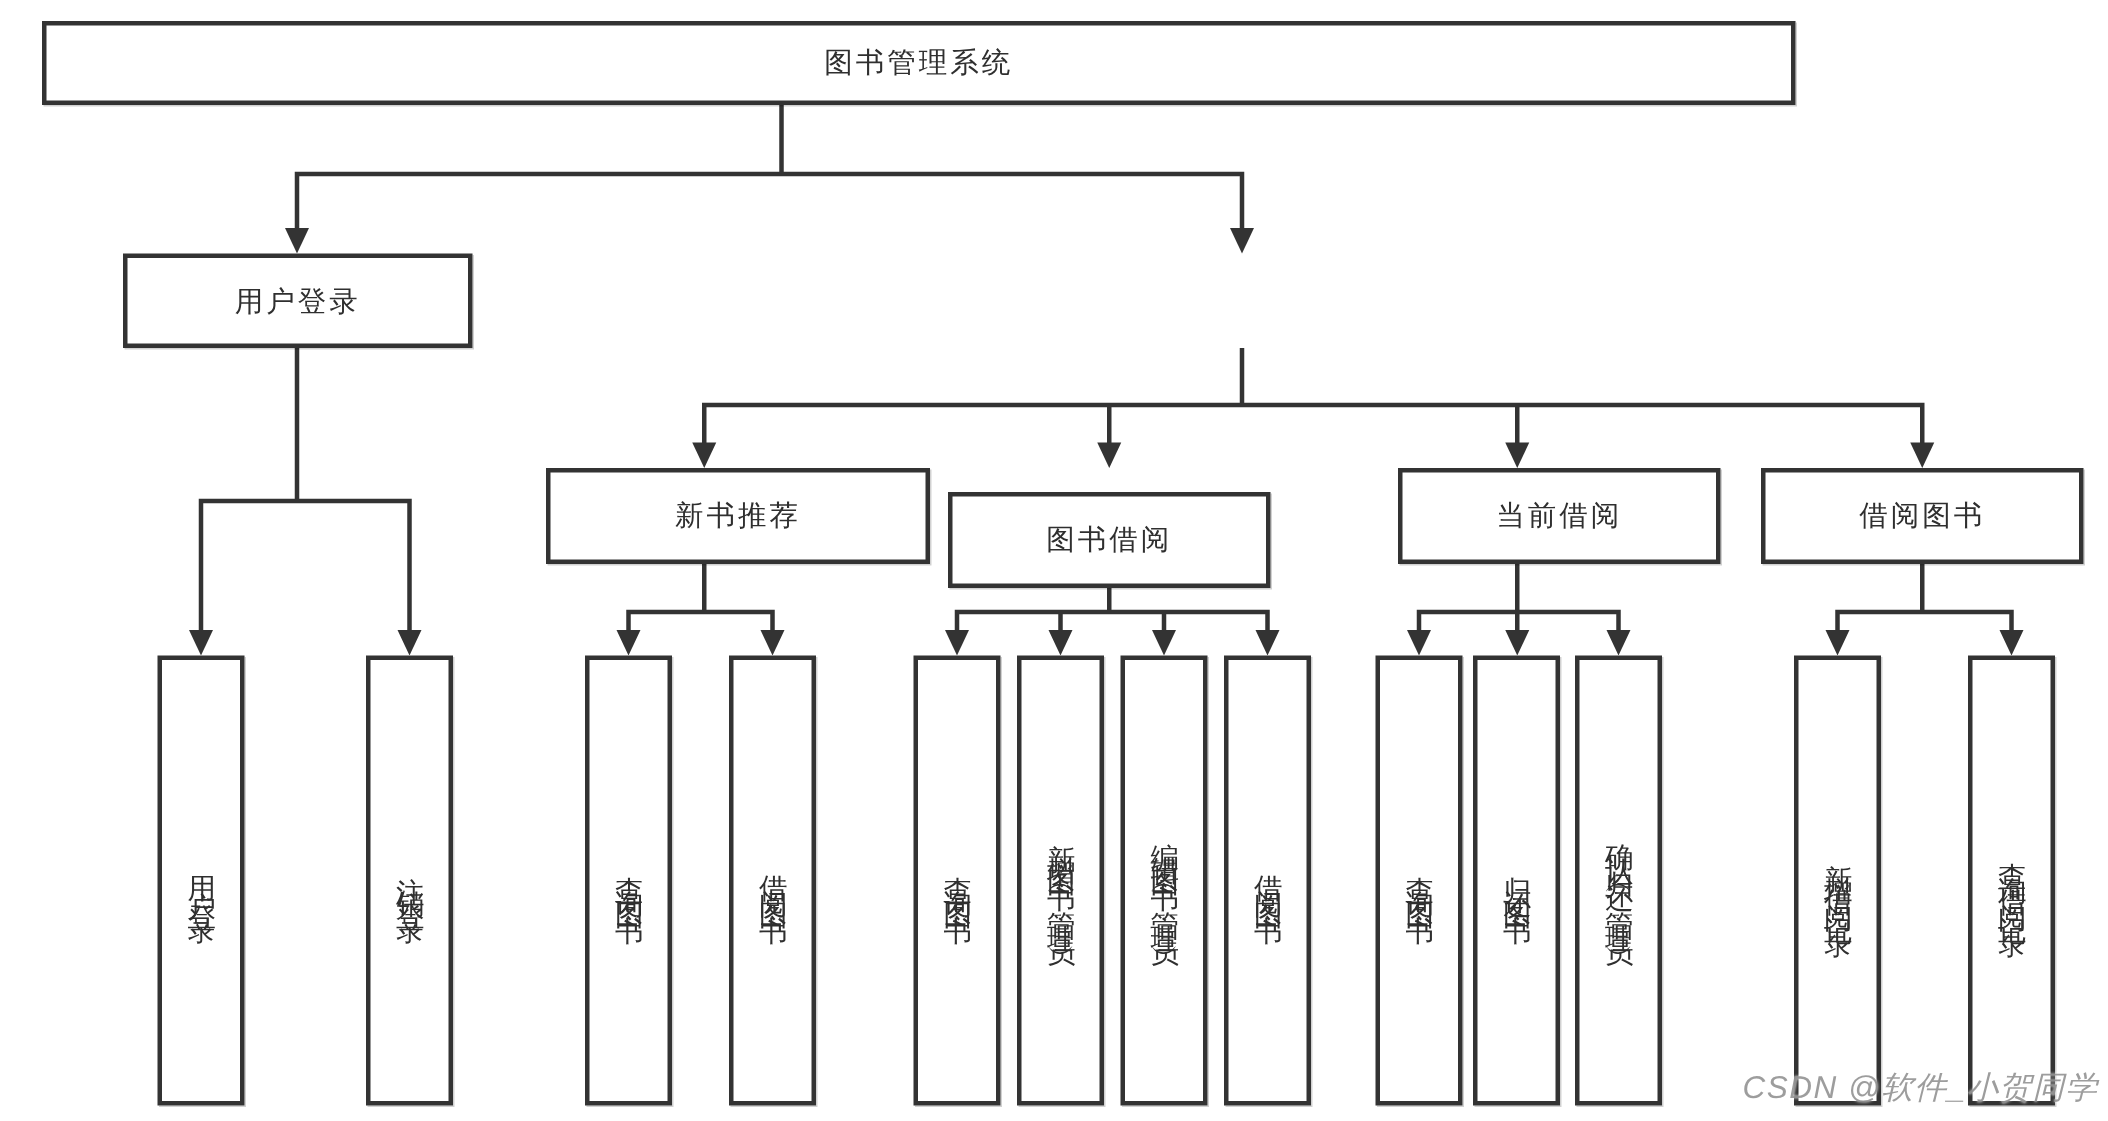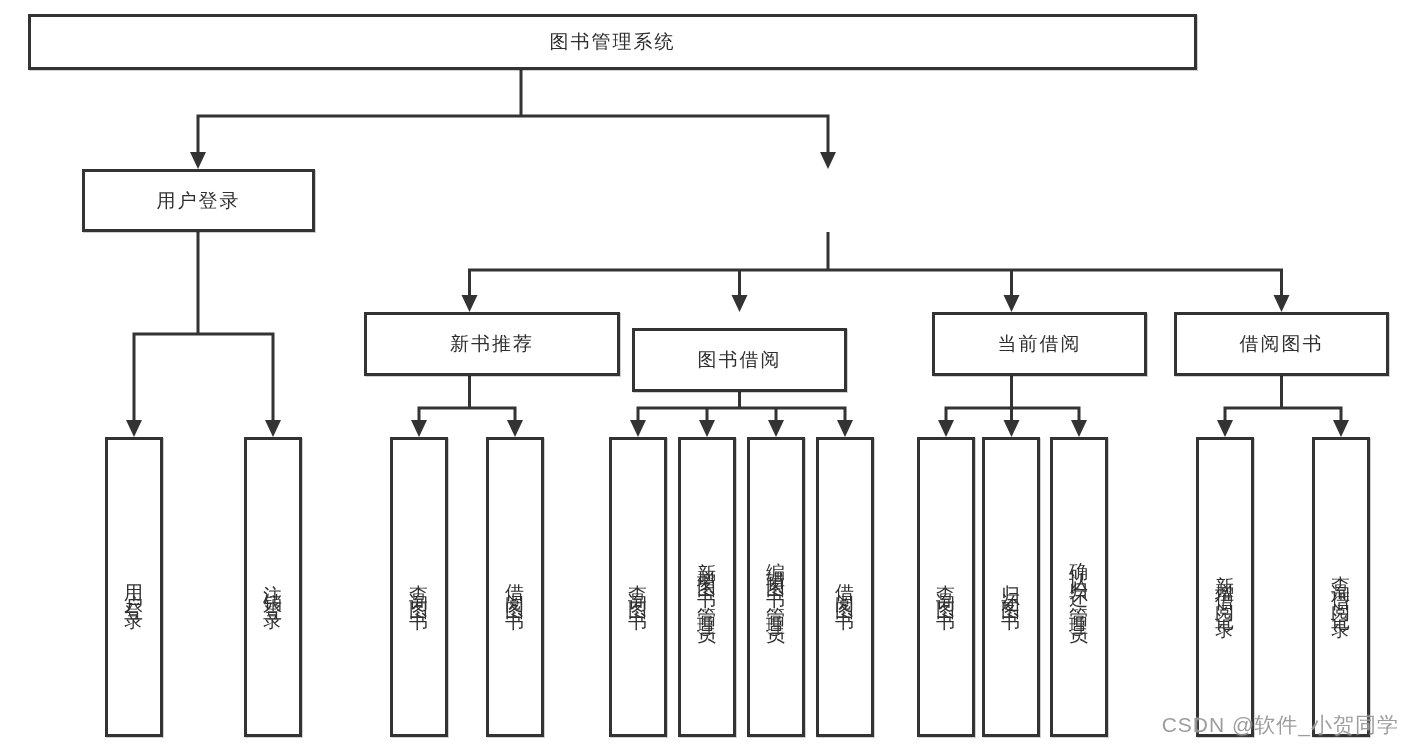--- a/index.html
+++ b/index.html
@@ -35,20 +35,21 @@
   .root-box{font-size:19px;}
   .watermark{
     position:absolute;
     top:711px;
     right:6px;
     font-size:21px;
     color:rgba(140,140,140,0.85);
     text-shadow:0 0 2px rgba(255,255,255,0.9);
     letter-spacing:1px;
     white-space:nowrap;
+    font-style:italic;
   }
 </style>
 </head>
 <body>
 
 <div class="canvas">
 
   <svg class="connectors" viewBox="0 0 1405 747" xmlns="http://www.w3.org/2000/svg">
     <g stroke="#333333" stroke-width="3" fill="none">
 

